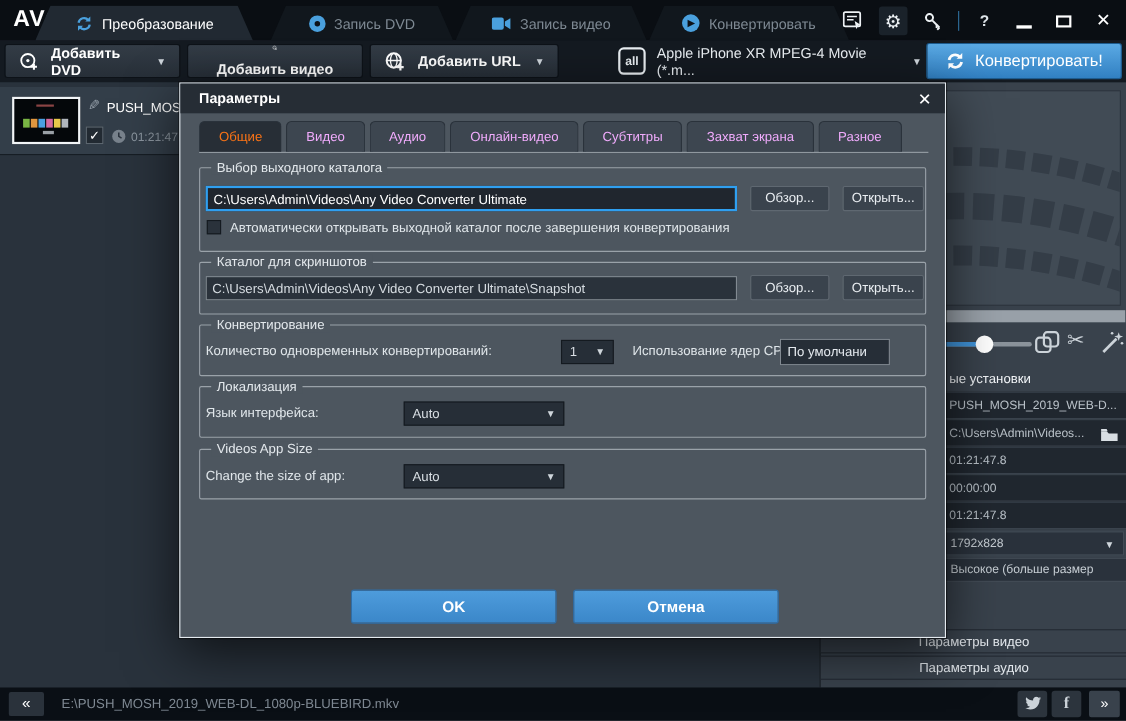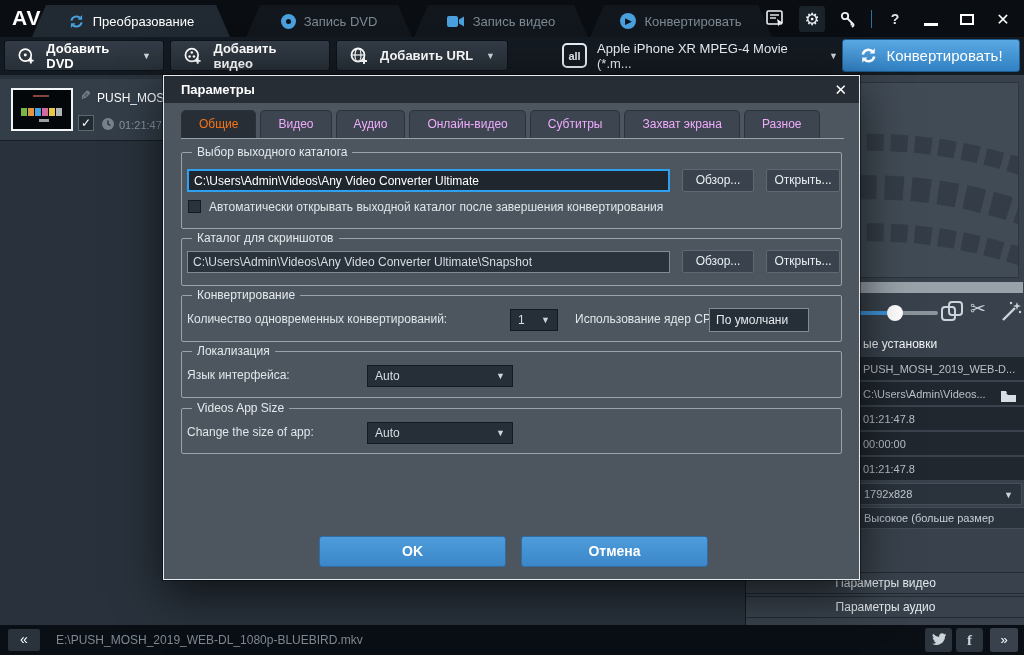--- a/index.html
+++ b/index.html
@@ -25,21 +25,21 @@
   .help-glyph { font-size:14px; font-weight:bold; color:#dfe5ea; }
   .min-glyph { width:14px; height:3px; background:#fff; margin-top:10px; }
   .max-glyph { width:14px; height:11px; border:2px solid #fff; }
   .close-glyph { font-size:16px; color:#fff; }
 
   
   .toolbar { position:absolute; left:0; top:37px; width:1024px; height:38px; background:#141a21; }
   .tbtn { position:absolute; top:3px; height:31px; display:flex; align-items:center; gap:9px; padding:0 12px;
           background:linear-gradient(#333c46,#272f38); border:1px solid #0d1218; border-radius:3px; color:#fff; font-weight:bold; font-size:13px; }
   .tbtn .caret, .format .caret { font-size:9px; color:#cdd4da; margin-left:auto; }
-  .tb1 { left:4px; width:160px; } .tb2 { left:170px; width:160px; } .tb3 { left:336px; width:172px; }
+  .tb1 { left:4px; width:160px; } .tb2 { left:170px; width:160px;flex-direction:column; } .tb3 { left:336px; width:172px; }
   .format { position:absolute; left:562px; top:3px; width:276px; height:31px; display:flex; align-items:center; gap:10px; color:#e9eef2; font-size:13px; }
   .allicon { width:25px; height:25px; border:2px solid #e9eef2; border-radius:5px; font-size:11px; font-weight:bold; display:flex; align-items:center; justify-content:center; flex:none; }
   .convertbtn { position:absolute; left:842px; top:2px; width:178px; height:33px; display:flex; align-items:center; justify-content:center; gap:8px;
                 background:linear-gradient(#5aa9e4,#3180c2); border:1px solid #1e5c8f; border-radius:3px; color:#fff; font-weight:normal; font-size:15px; }
 
   
   .left-panel { position:absolute; left:0; top:75px; width:745px; height:550px; background:#29323c; }
   .file-item { position:absolute; left:0; top:4px; width:745px; height:62px; background:#333e49; border-bottom:1px solid #161d24; }
   .thumb { position:absolute; left:11px; top:9px; width:62px; height:43px; background:#04070a; border:2px solid #f2f5f7; }
   .tiles { position:absolute; left:8px; top:18px; display:flex; gap:1px; }

